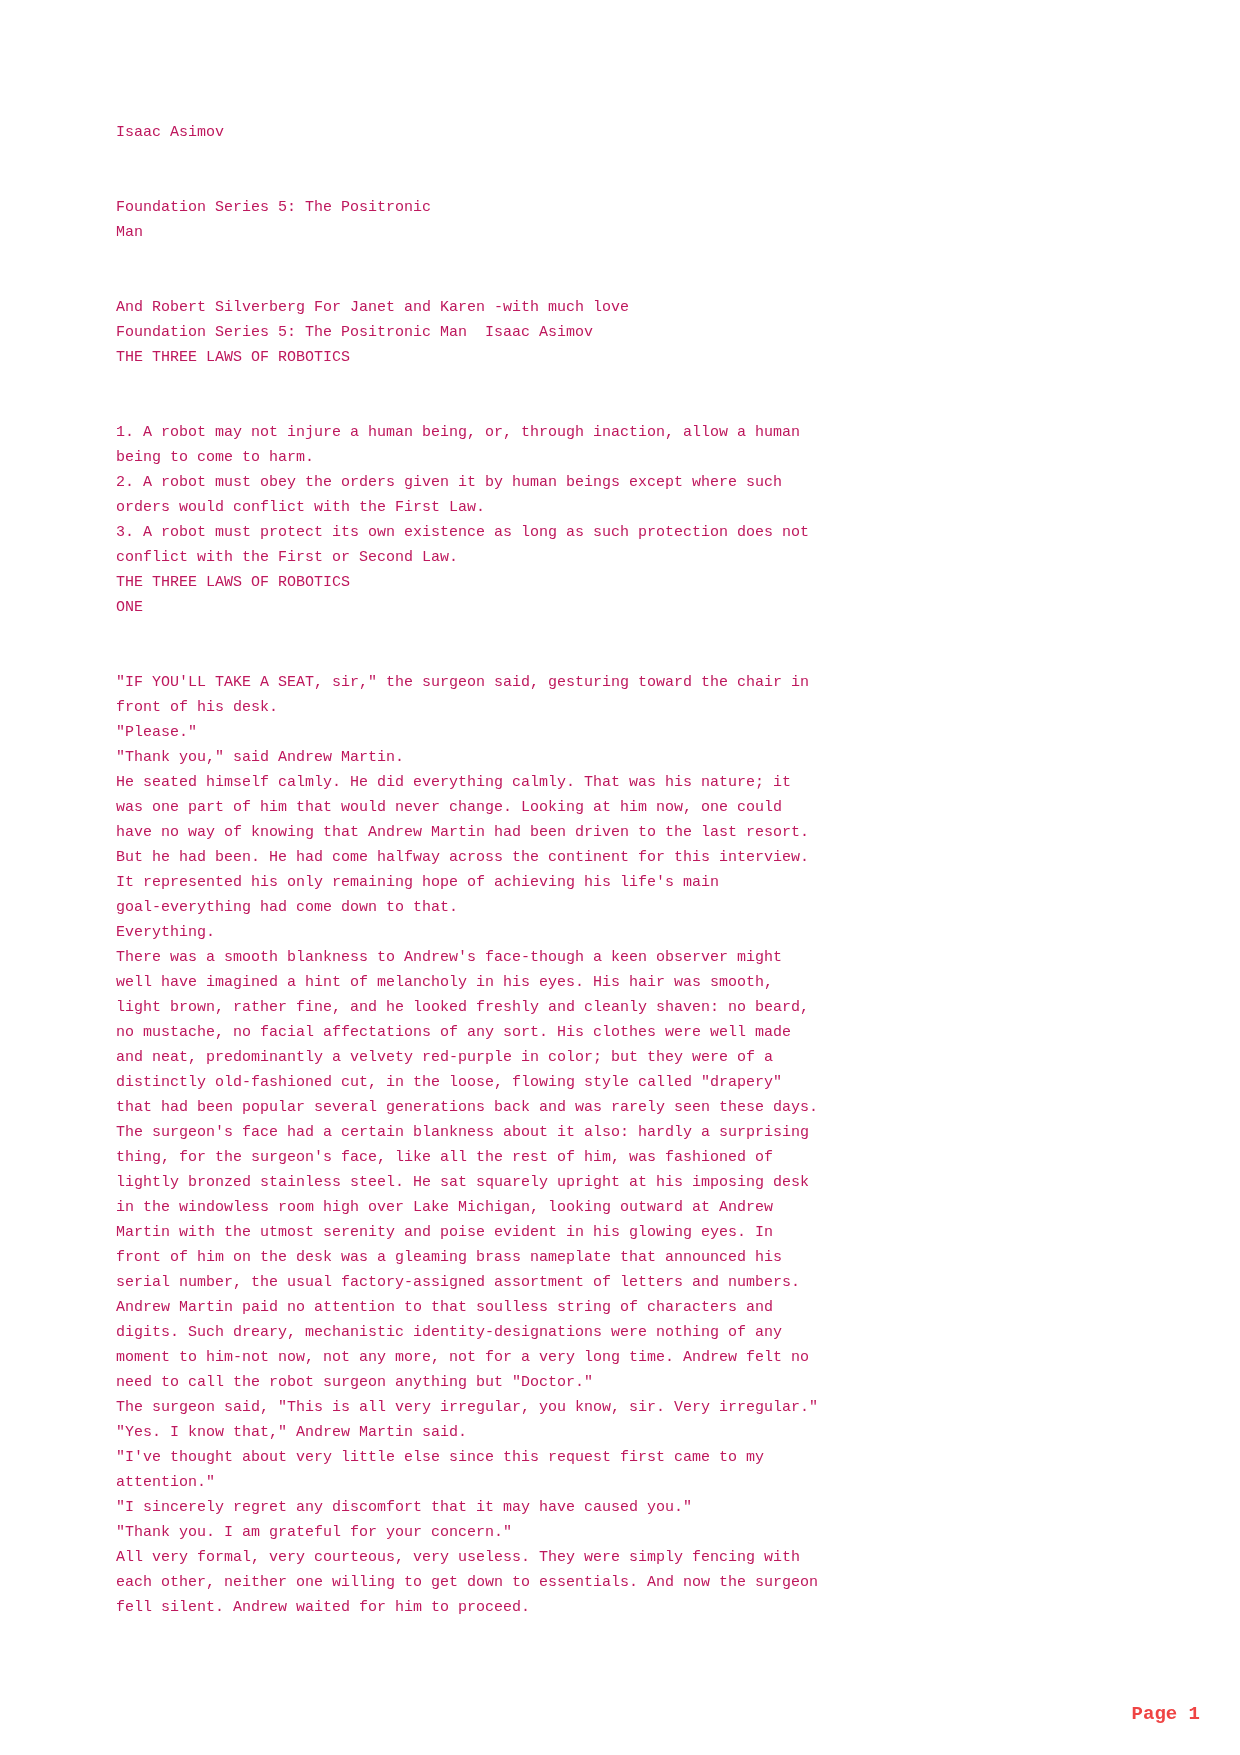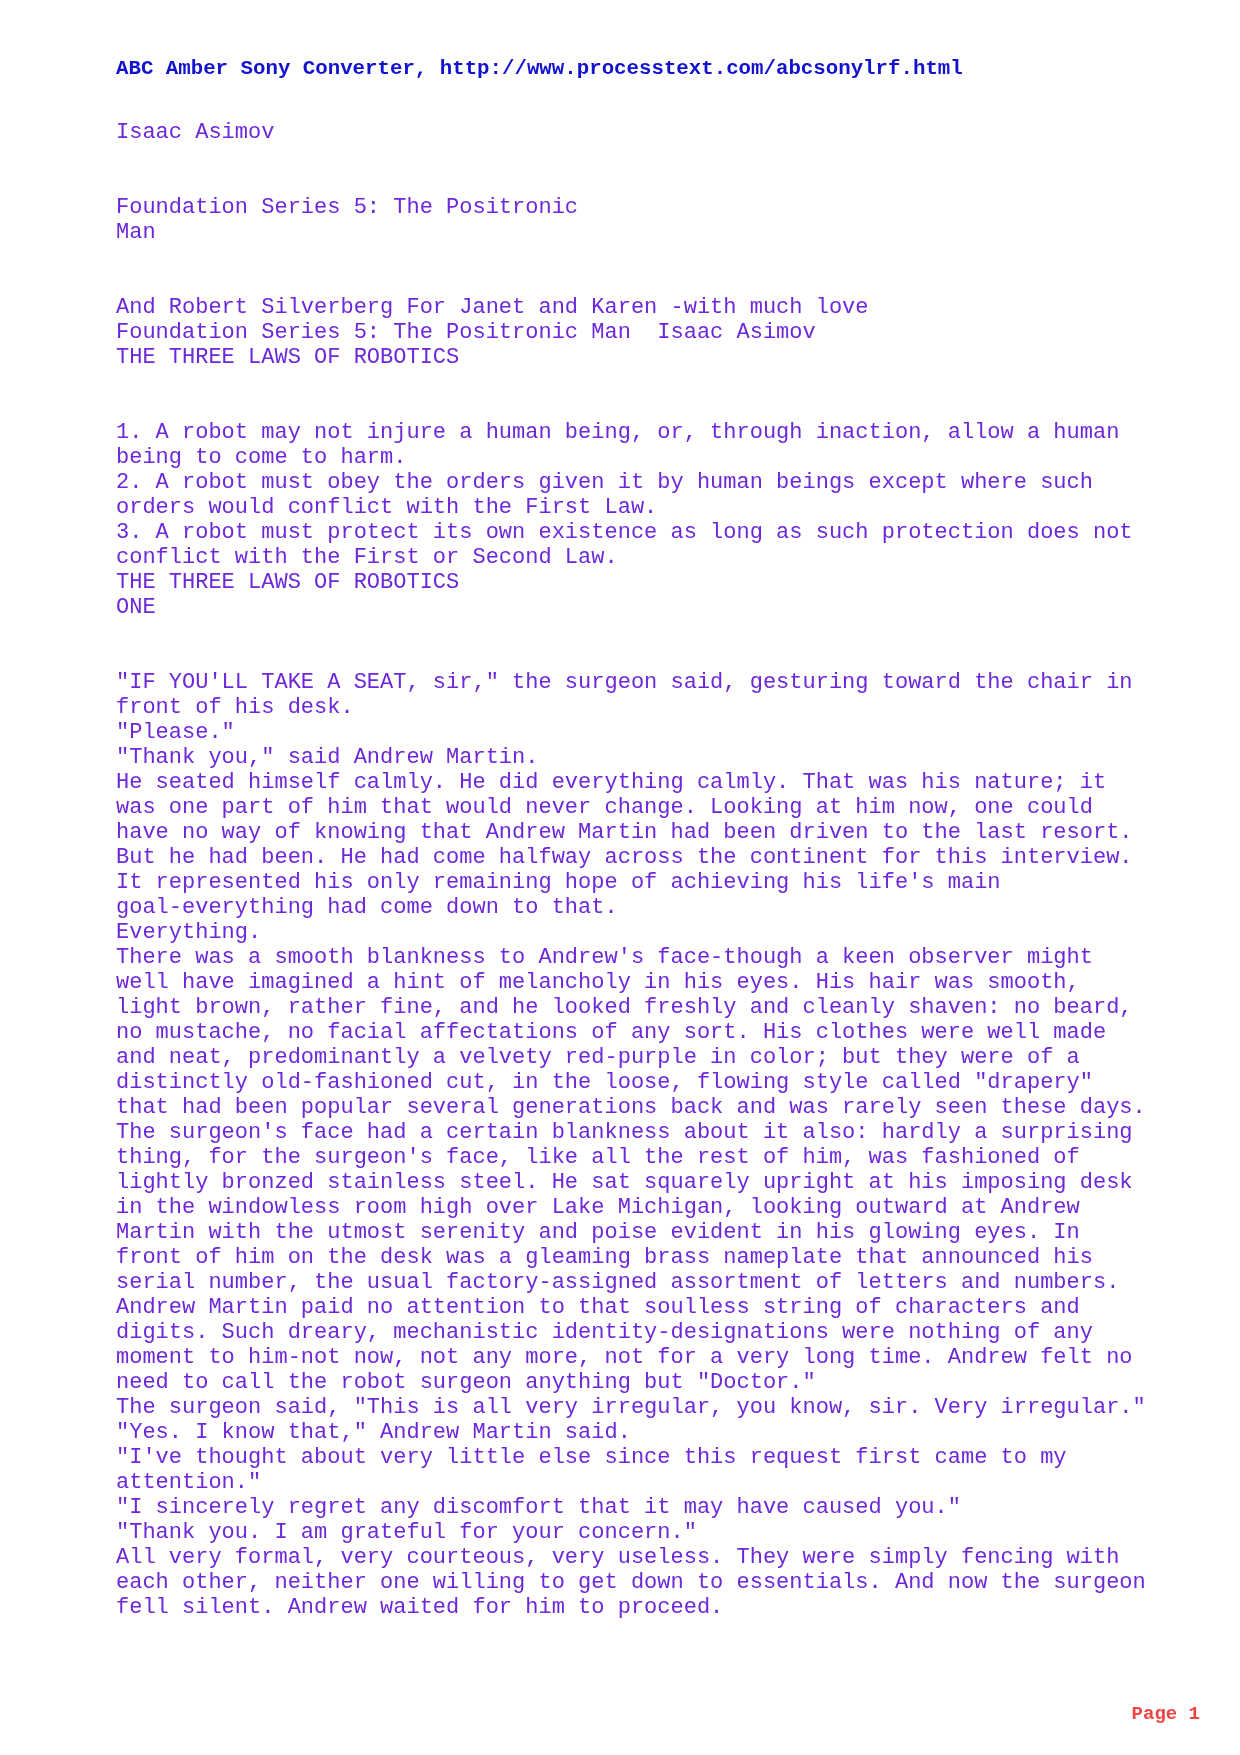--- a/index.html
+++ b/index.html
@@ -25,42 +25,41 @@
     color: #1212cf;
     white-space: pre;
     text-decoration: none;
   }
   .doc-body {
     position: absolute;
     left: 116px;
     top: 120px;
     margin: 0;
     font-family: "Liberation Mono", "DejaVu Sans Mono", monospace;
-    font-size: 22px;
+    font-size: 15px;
     line-height: 25px;
-    color: #6d28d9;
+    color: #be185d;
     white-space: pre;
   }
   .page-footer {
     position: absolute;
     right: 40px;
     top: 1703px;
     font-size: 19px;
     line-height: 22px;
     font-weight: 700;
     color: #ef4444;
     white-space: pre;
   }
 </style>
 </head>
 <body>
 
 <div class="page">
 
-  <div class="converter-header">ABC Amber Sony Converter, http://www.processtext.com/abcsonylrf.html</div>
 
   <pre class="doc-body">Isaac Asimov
 
 
 Foundation Series 5: The Positronic
 Man
 
 
 And Robert Silverberg For Janet and Karen -with much love
 Foundation Series 5: The Positronic Man  Isaac Asimov

